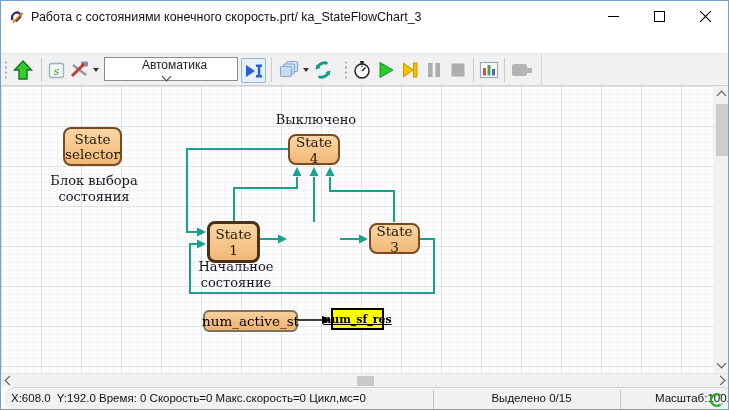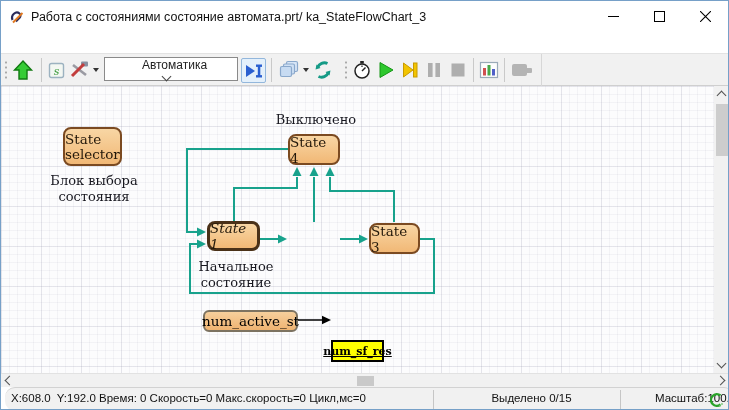--- a/index.html
+++ b/index.html
@@ -43,21 +43,21 @@
       linear-gradient(rgba(150,150,175,.16) 1px, transparent 1px),
       linear-gradient(90deg, rgba(150,150,175,.16) 1px, transparent 1px),
       linear-gradient(rgba(150,150,175,.09) 1px, transparent 1px),
       linear-gradient(90deg, rgba(150,150,175,.09) 1px, transparent 1px);
     background-size:40px 40px, 40px 40px, 8px 8px, 8px 8px; }
 
   .wires { position:absolute; left:0; top:0; width:729px; height:410px; pointer-events:none; z-index:1; }
 
   .stbox { position:absolute; z-index:2; display:flex; align-items:center; justify-content:center;
            background:linear-gradient(#f8d6a4, #f1b876); border:2px solid #7b4a21; border-radius:8px;
-           font-family:"DejaVu Serif", serif; font-size:13.5px; color:#23180a; }
+           font-family:"DejaVu Serif", serif; font-size:13.5px; color:#23180a; text-align:center; }
   .stbox.initial { border:3px solid #4a3118; }
   .canvas-label { position:absolute; z-index:2; font-family:"DejaVu Serif", serif; font-size:13px;
                   color:#17171f; text-align:center; line-height:16px; }
   .iobox-src { position:absolute; z-index:2; display:flex; align-items:center; justify-content:center;
            background:linear-gradient(#f6cf9c, #efb371); border:2px solid #7d7361; border-radius:6px;
            font-family:"DejaVu Serif", serif; font-size:13.5px; font-weight:normal; color:#000; }
   .iobox-sink { position:absolute; z-index:2; display:flex; align-items:center; justify-content:center;
            background:#ffff00; border:2px solid #000;
            font-family:"DejaVu Serif", serif; font-size:11px; font-weight:bold; color:#000;
            text-decoration:underline; }
@@ -82,21 +82,21 @@
 </head>
 <body>
 
 <div id="app">
 
   <div class="titlebar">
     <svg class="win-icon" viewBox="0 0 17 17">
       <path d="M3.5 11 C1.5 6 7 1.5 10.5 4.5 C13.5 7 9.5 9.5 7 12.5" stroke="#2a2a5a" stroke-width="2.2" fill="none"></path>
       <line x1="4" y1="13.5" x2="13.5" y2="4" stroke="#e07820" stroke-width="2"></line>
     </svg>
-    <span class="title-text">Работа с состояниями состояние автомата.prt/ ka_StateFlowChart_3</span>
+    <span class="title-text">Работа с состояниями конечного скорость.prt/ ka_StateFlowChart_3</span>
     <div class="win-btn" style="left:592px;">
       <svg width="11" height="11" viewBox="0 0 11 11">
           <line x1="0" y1="5.5" x2="11" y2="5.5" stroke="#000" stroke-width="1"></line>
         </svg>
     </div>
     <div class="win-btn" style="left:638px;">
       <svg width="11" height="11" viewBox="0 0 11 11">
           <rect x="0.5" y="0.5" width="10" height="10" fill="none" stroke="#000" stroke-width="1"></rect>
         </svg>
     </div>
@@ -255,33 +255,33 @@
     <span>State selector</span>
   </div>
   <div class="canvas-label" style="left:44px; top:172px; width:98px;">Блок выбора состояния</div>
 
   <div class="canvas-label" style="left:270px; top:111px; width:90px;">Выключено</div>
 
   <div class="stbox" style="left:287px; top:133px; width:52px; height:31px;">
     <span>State 4</span>
   </div>
 
-  <div class="stbox initial" style="left:206px; top:220px; width:53px; height:30px;font-style:italic;">
+  <div class="stbox initial" style="left:206px; top:220px; width:53px; height:42px;">
     <span>State 1</span>
   </div>
   <div class="stbox" style="left:368px; top:222px; width:51px; height:31px;">
     <span>State 3</span>
   </div>
 
   <div class="canvas-label" style="left:196px; top:258px; width:78px;">Начальное состояние</div>
 
   <div class="iobox-src" style="left:202px; top:309px; width:95px; height:22px;">
     <span>num_active_st</span>
   </div>
-  <div class="iobox-sink" style="left:330px; top:307px; width:53px; height:22px;margin-top:32px;">
+  <div class="iobox-sink" style="left:330px; top:307px; width:53px; height:22px;">
     <span>num_sf_res</span>
   </div>
 
   <div class="vscroll">
     <span class="sb-chev sb-up" style="left:4px; top:6px;"></span>
     <div class="vthumb"></div>
     <span class="sb-chev sb-down" style="left:4px; top:274px;"></span>
   </div>
   <div class="hscroll">
     <span class="sb-chev sb-left" style="left:5px; top:3px;"></span>

